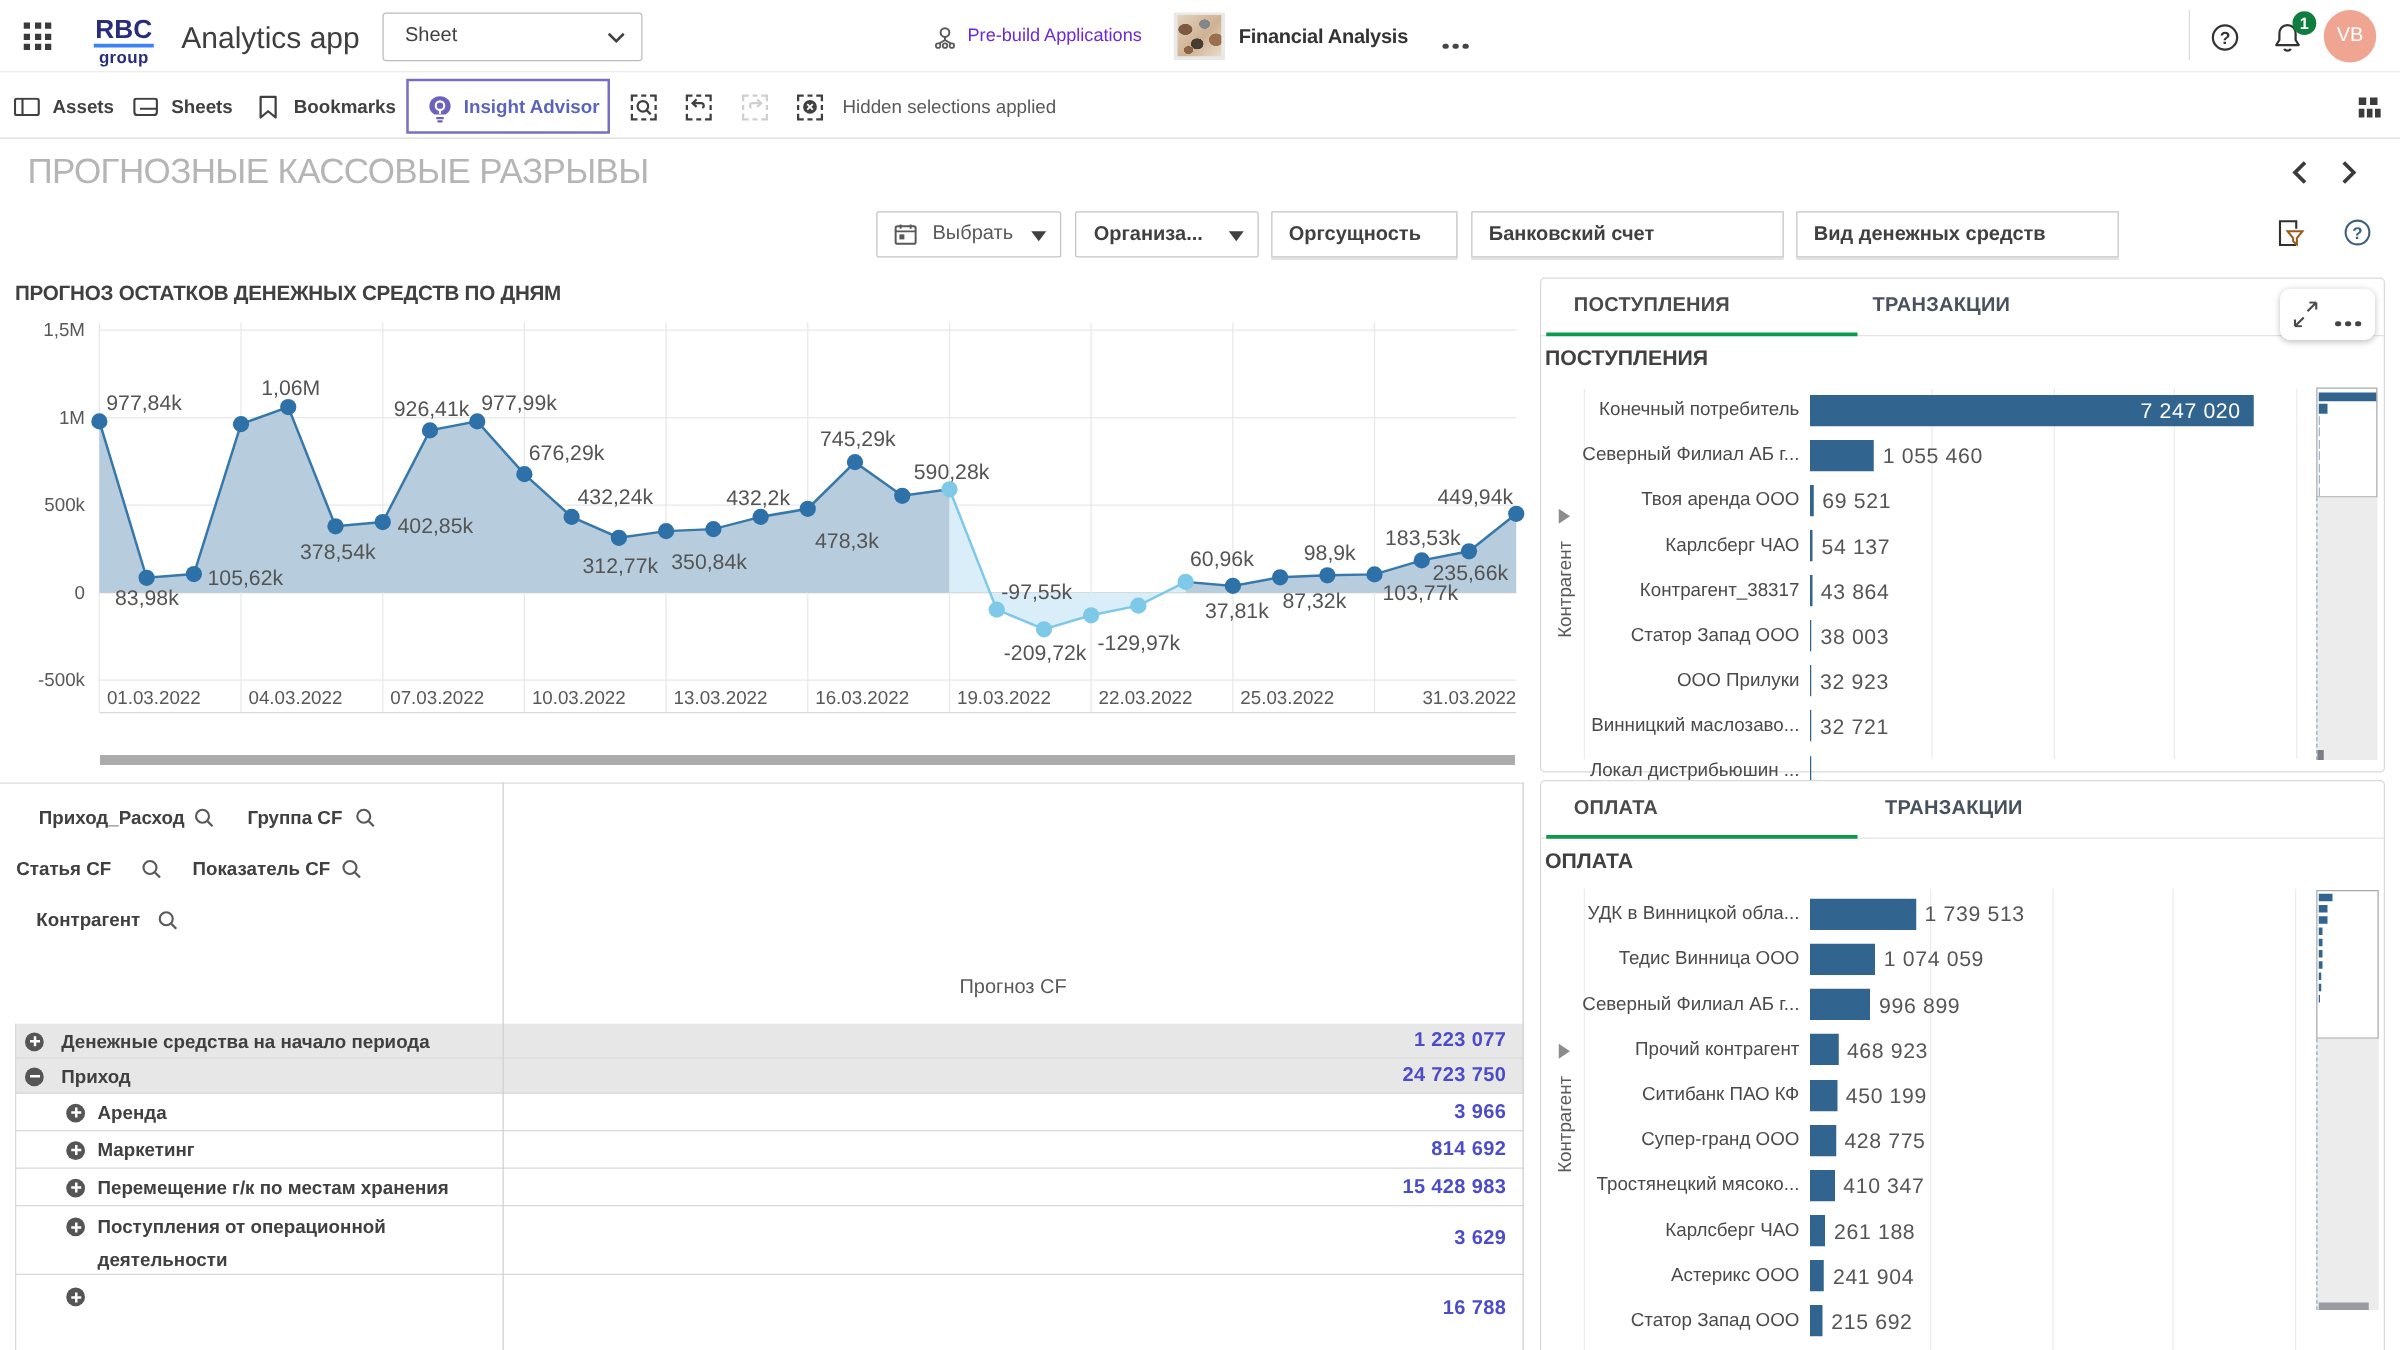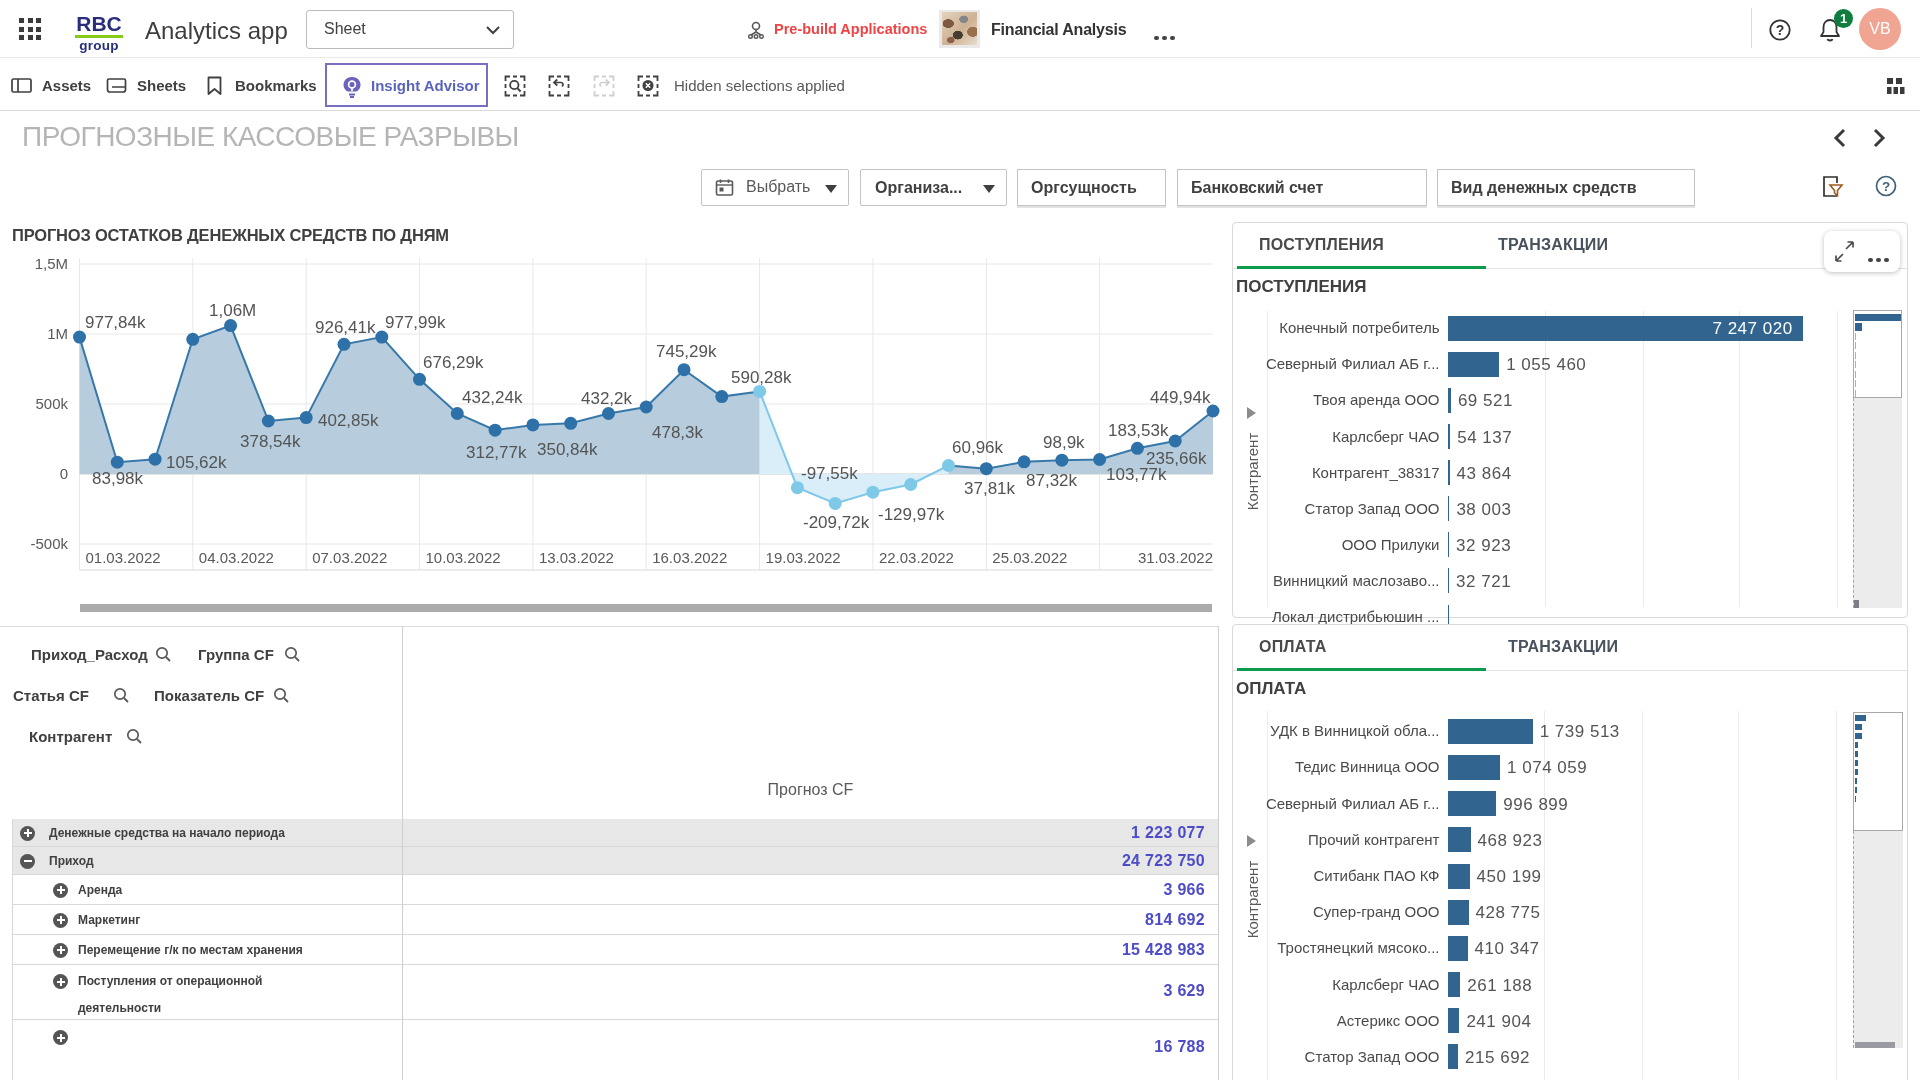--- a/index.html
+++ b/index.html
@@ -13,27 +13,27 @@
     border-bottom:1px solid #e8e8e8; }
   #gridicon { position:absolute; left:19px; top:18px; width:22px; height:22px; }
   #gridicon { background-image:
       linear-gradient(#3b3b3b,#3b3b3b),linear-gradient(#3b3b3b,#3b3b3b),linear-gradient(#3b3b3b,#3b3b3b),
       linear-gradient(#3b3b3b,#3b3b3b),linear-gradient(#3b3b3b,#3b3b3b),linear-gradient(#3b3b3b,#3b3b3b),
       linear-gradient(#3b3b3b,#3b3b3b),linear-gradient(#3b3b3b,#3b3b3b),linear-gradient(#3b3b3b,#3b3b3b);
     background-size:5px 5px; background-repeat:no-repeat;
     background-position:0 0,8.5px 0,17px 0, 0 8.5px,8.5px 8.5px,17px 8.5px, 0 17px,8.5px 17px,17px 17px; }
   #rbc { position:absolute; left:75px; top:13px; width:48px; text-align:center;
     color:#292e7c; font-weight:bold; line-height:1; }
-  #rbc .r1 { font-size:21px; letter-spacing:0px; border-bottom:3px solid #84cc16; padding-bottom:1px;}
+  #rbc .r1 { font-size:21px; letter-spacing:0px; border-bottom:3px solid #3b82f6; padding-bottom:1px;}
   #rbc .r2 { font-size:13.5px; margin-top:1px; letter-spacing:0.3px; }
   #apptitle { position:absolute; left:145px; top:17px; font-size:24px; color:#3e3e3e; }
   #sheetsel { position:absolute; left:306px; top:10px; width:208px; height:39px;
     border:1px solid #bcbcbc; border-radius:3px; background:#fff; }
   #sheetsel span { position:absolute; left:17px; top:9px; font-size:16px; color:#404040; }
-  #prebuild { position:absolute; top:21px; color:#ef4444; font-weight:700; font-size:14.5px; white-space:nowrap; }
+  #prebuild { position:absolute; top:21px; color:#6d28d9; font-weight:400; font-size:14.5px; white-space:nowrap; }
   #thumb { position:absolute; left:939px; top:10px; width:41px; height:38px; background:#e9e9e9; }
   #thumb .ph { position:absolute; left:3px; top:2px; width:35px; height:33px;
     background:
      radial-gradient(ellipse 9px 7px at 18% 35%, #7d5a41 0 60%, transparent 65%),
      radial-gradient(ellipse 7px 6px at 62% 22%, #84878a 0 60%, transparent 65%),
      radial-gradient(ellipse 8px 7px at 45% 70%, #473c31 0 60%, transparent 65%),
      radial-gradient(ellipse 9px 8px at 88% 60%, #996f4e 0 60%, transparent 65%),
      radial-gradient(ellipse 6px 5px at 25% 85%, #8a6248 0 60%, transparent 65%),
      linear-gradient(135deg,#e3d3bf,#cfb193 55%,#e8dccb); }
   #fintitle { position:absolute; left:991px; top:21px; font-size:16px; font-weight:bold; color:#333; letter-spacing:-0.2px; white-space:nowrap; }
@@ -84,21 +84,21 @@
     border-bottom:6px solid transparent; border-left:9px solid #8c8c8c; }
   .minibox { position:absolute; background:#fff; border:1px solid #a9a9a9; }
   .minigray { position:absolute; background:#ececec; border-left:1px dashed #85aec9; }
   .fcard { position:absolute; left:1824px; top:231px; width:76px; height:41px; background:#fff;
     border-radius:8px; box-shadow:0 1px 5px rgba(0,0,0,0.25); }
 
   
   .pfl { position:absolute; font-size:15px; font-weight:bold; color:#404040; }
   .prow { position:absolute; left:12px; width:1207px; border-bottom:1px solid #d8d8d8; }
   .prow.gray { background:#e7e7e7; }
-  .plabel { position:absolute; font-size:12px; font-weight:bold; color:#404040; line-height:27px; white-space:nowrap; }
+  .plabel { position:absolute; font-size:15px; font-weight:bold; color:#404040; line-height:27px; white-space:nowrap; }
   .pval { position:absolute; right:14px; font-size:16px; font-weight:bold; color:#4c4cc8; letter-spacing:0.3px; }
   .pico { position:absolute; width:15px; height:15px; border-radius:50%; background:#555; color:#fff; }
   .pico:before { content:""; position:absolute; left:3.5px; top:6.5px; width:8px; height:2px; background:#fff; }
   .pico.plus:after { content:""; position:absolute; left:6.5px; top:3.5px; width:2px; height:8px; background:#fff; }
 </style>
 </head>
 <body>
 
 <div id="topbar">
   <div id="gridicon"></div>

